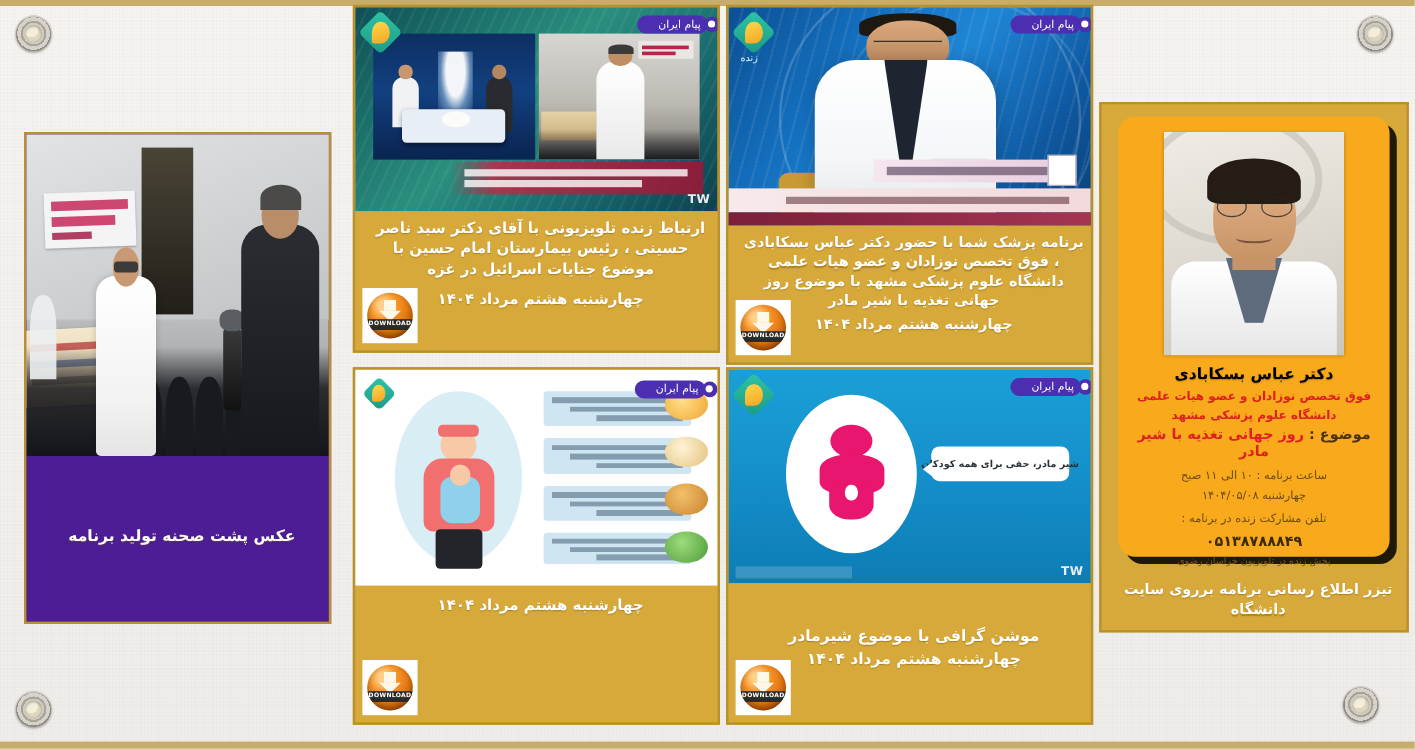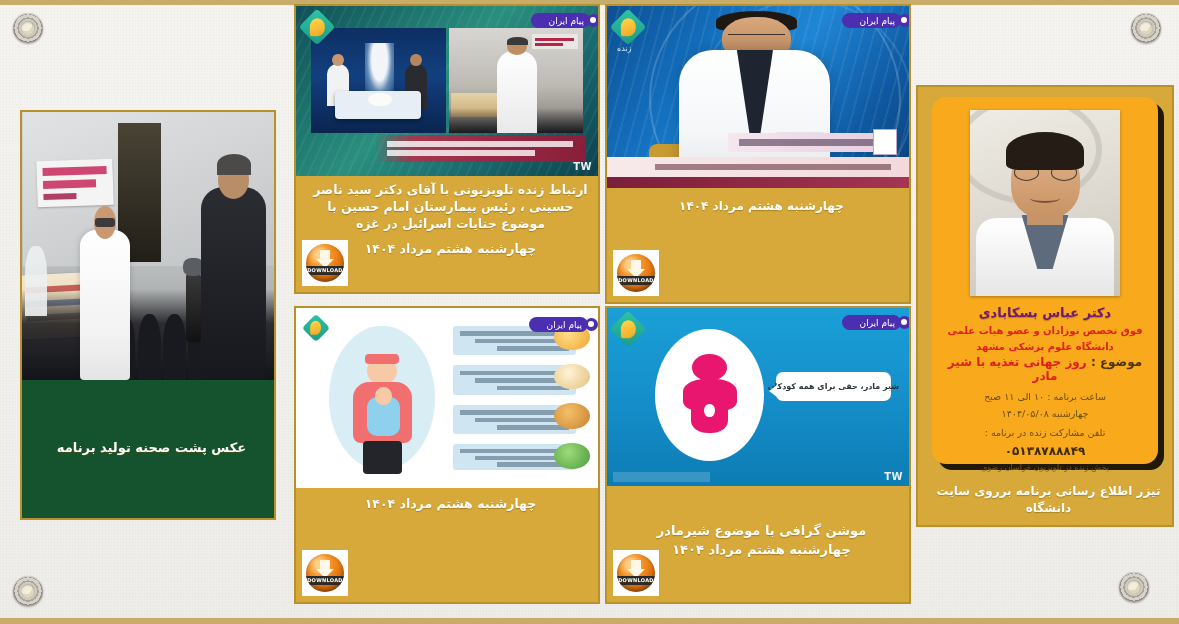--- a/index.html
+++ b/index.html
@@ -90,21 +90,21 @@
     content:"";position:absolute;left:-9px;top:9px;
     border-left:9px solid transparent;border-right:9px solid transparent;border-top:9px solid #fff8e8;
   }
   .dl-ball .strip{
     position:absolute;left:0;right:0;top:22px;height:9px;
     background:#2a2a2a;color:#fff;font-size:5px;letter-spacing:.3px;
     display:flex;align-items:center;justify-content:center;font-weight:bold;
   }
 
   
-  #card-hospital{left:20px;top:110px;width:256px;height:410px;background:#14532d;}
+  #card-hospital{left:20px;top:110px;width:256px;height:410px;background:#4c1d95;}
   #card-hospital .media{height:268px;}
   .photo-hospital{
     position:absolute;inset:0;
     background:
       linear-gradient(180deg,#d9dadb 0%,#c9cbcc 38%,#b7babb 60%,#8d9092 100%);
   }
   .ph-wall{position:absolute;left:0;top:0;right:0;height:58%;
     background:
       linear-gradient(90deg,rgba(0,0,0,.07) 0 1px,transparent 1px 33%),
       linear-gradient(0deg,rgba(0,0,0,.06) 0 1px,transparent 1px 52%),
@@ -292,21 +292,21 @@
     background:linear-gradient(180deg,#e2b288,#c79365);}
   .portrait .hair{position:absolute;left:24%;bottom:68%;width:52%;height:20%;border-radius:50% 50% 16% 16%;
     background:#241c15;}
   .portrait .glasses{position:absolute;left:29%;bottom:62%;width:42%;height:9%;}
   .portrait .glasses:before,.portrait .glasses:after{content:"";position:absolute;top:0;width:40%;height:100%;
     border:1.4px solid rgba(40,35,30,.8);border-radius:50%;box-sizing:border-box;}
   .portrait .glasses:before{left:0;}
   .portrait .glasses:after{right:0;}
   .portrait .mouth{position:absolute;left:40%;bottom:50%;width:20%;height:4%;
     border-bottom:2px solid rgba(90,50,40,.7);border-radius:0 0 60% 60%;}
-  .p-name{color:#701a75;font-weight:bold;font-size:13px;margin-top:9px;text-shadow:0 1px 1px rgba(140,80,0,.5);}
+  .p-name{color:#000000;font-weight:bold;font-size:13px;margin-top:9px;text-shadow:0 1px 1px rgba(140,80,0,.5);}
   .p-line{color:#e02020;font-weight:bold;font-size:10px;margin-top:4px;line-height:1.45;}
   .p-subject{font-size:12px;margin-top:1px;color:#4a3410;font-weight:bold;}
   .p-subject em{font-style:normal;color:#e02020;}
   .p-meta{font-size:9.5px;color:#6b4c12;margin-top:6px;line-height:1.6;}
   .p-phone{font-size:12px;font-weight:bold;color:#3c2a08;margin-top:3px;letter-spacing:.5px;}
   .p-foot{font-size:8px;color:#7a5a1c;margin-top:5px;}
 </style>
 </head>
 <body>
 
@@ -415,20 +415,21 @@
         <div class="sq"></div>
         <i></i>
       </div>
       <div class="news-bar">
           <i></i>
         </div>
       <div class="news-bar2"></div>
     </div>
   </div>
   <div class="caption" style="font-size:12px;">
+    <span>برنامه پزشک شما با حضور دکتر عباس بسکابادی ، فوق تخصص نوزادان و عضو هیات علمی دانشگاه علوم پزشکی مشهد  با موضوع روز جهانی تغذیه با شیر مادر</span>
     <span class="date" style="margin-top:4px;">چهارشنبه هشتم مرداد ۱۴۰۴</span>
     <div class="dl-badge">
       <div class="dl-ball">
         <div class="arrow"></div>
         <div class="strip">DOWNLOAD</div>
       </div>
     </div>
   </div>
 </div>
 

